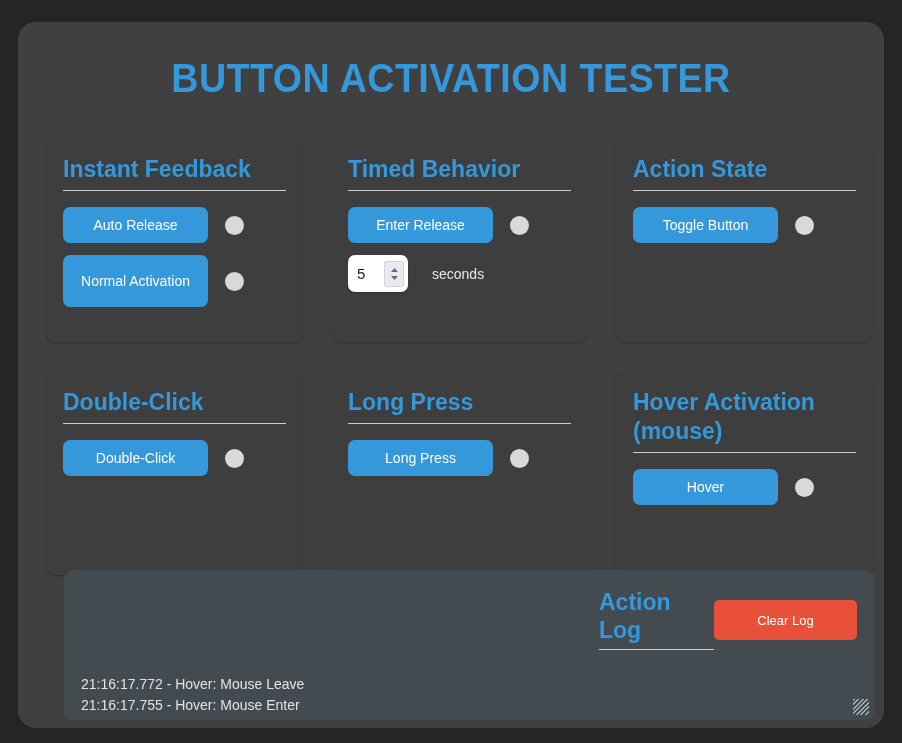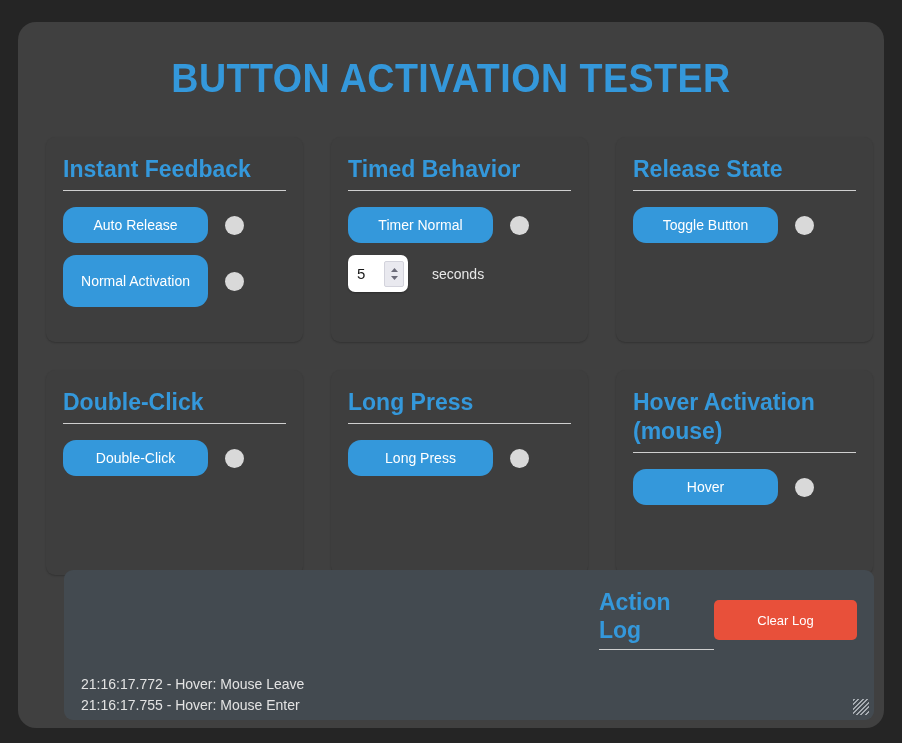--- a/index.html
+++ b/index.html
@@ -81,21 +81,21 @@
   .row {
     display: flex;
     align-items: center;
     margin-bottom: 12px;
   }
 
   .btn {
     background: #3498db;
     color: #ffffff;
     border: none;
-    border-radius: 13px;
+    border-radius: 7px;
     width: 145px;
     min-height: 36px;
     font-size: 14px;
     font-family: "Liberation Sans", sans-serif;
     line-height: 17px;
     padding: 8px 6px;
     text-align: center;
     cursor: pointer;
   }
 
@@ -242,38 +242,38 @@
         </div>
         <div class="row">
           <button class="btn tall">Normal Activation</button>
           <div class="indicator"></div>
         </div>
       </div>
       <div class="card">
         <div class="card-title">Timed Behavior</div>
         <div class="card-rule"></div>
         <div class="row">
-          <button class="btn">Timer Normal</button>
+          <button class="btn">Enter Release</button>
           <div class="indicator"></div>
         </div>
         <div class="spin-row">
           <div class="spinner">
             <div class="spin-value">5</div>
             <div class="spin-arrows">
               <svg width="11" height="18" viewBox="0 0 11 18">
                 <path d="M5.5 3 L9 7 L2 7 Z" fill="#6b6b78"></path>
                 <path d="M5.5 15 L2 11 L9 11 Z" fill="#6b6b78"></path>
               </svg>
             </div>
           </div>
           <div class="spin-unit">seconds</div>
         </div>
       </div>
       <div class="card">
-        <div class="card-title">Release State</div>
+        <div class="card-title">Action State</div>
         <div class="card-rule"></div>
         <div class="row">
           <button class="btn">Toggle Button</button>
           <div class="indicator"></div>
         </div>
       </div>
       <div class="card">
         <div class="card-title">Double-Click</div>
         <div class="card-rule"></div>
         <div class="row">

